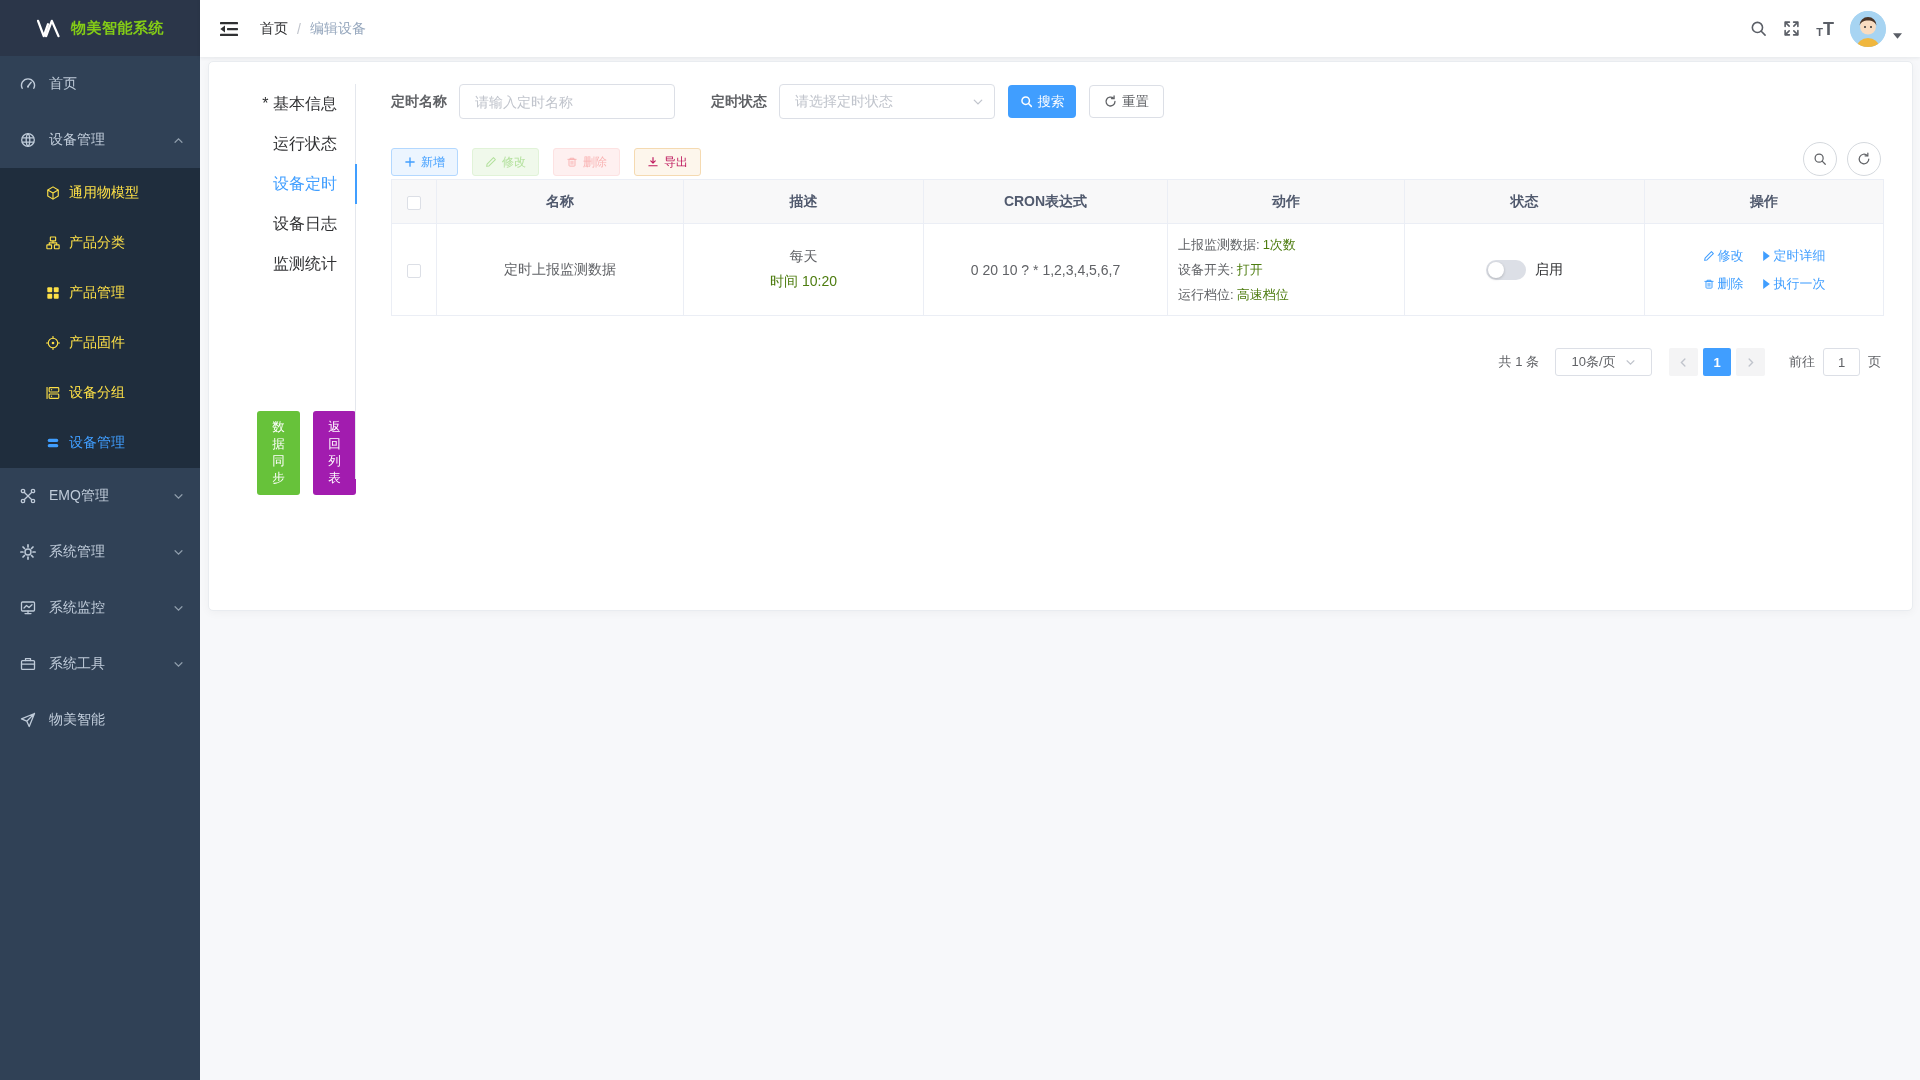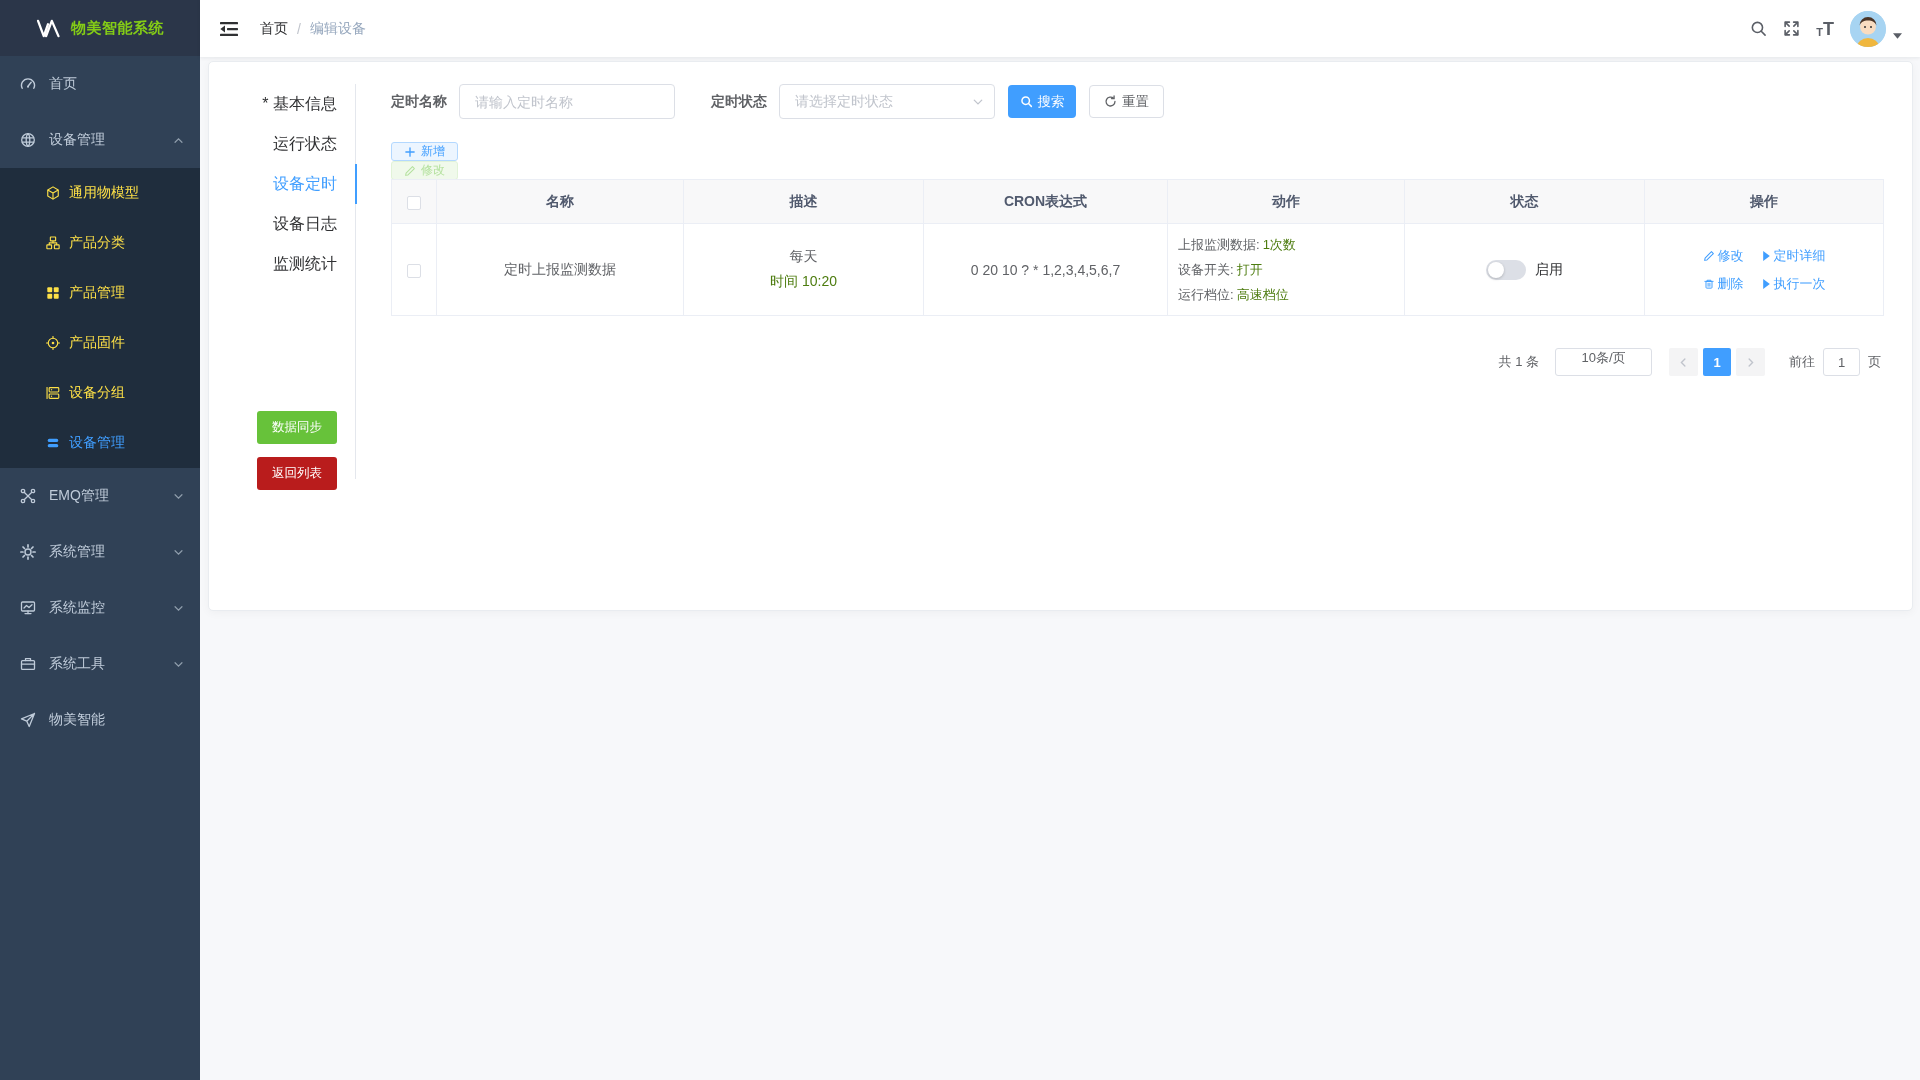--- a/index.html
+++ b/index.html
@@ -40,40 +40,40 @@
 
   .app-main { flex:1; position:relative; background:#f7f8fa; }
   .card { position:absolute; left:8px; right:7px; top:4px; height:550px; background:#fff; border:1px solid #e9ecf0; border-radius:5px; box-shadow:0 2px 10px rgba(0,0,0,.04); display:flex; padding:22px 31px 0 0; }
 
   
   .left-col { width:147px; flex-shrink:0; position:relative; }
   .left-col::after { content:""; position:absolute; right:0; top:0; width:1px; height:395px; background:#e4e7ed; }
   .tab { height:40px; line-height:40px; text-align:right; padding-right:19px; font-size:16px; color:#303133; cursor:pointer; position:relative; }
   .tab.active { color:#409eff; }
   .tab.active::after { content:""; position:absolute; right:-1px; top:0; width:2px; height:40px; background:#409eff; z-index:1; }
-  .side-btns { margin-top:127px; padding-left:48px; display:flex; flex-direction:column; align-items:flex-start; gap:13px; }
+  .side-btns { margin-top:127px; padding-left:48px; display:flex; flex-direction:row; align-items:flex-start; gap:13px; }
   .mini-btn { border:none; border-radius:3px; padding:8px 15px; font-size:12.5px; color:#fff; cursor:pointer; font-family:inherit; }
   .btn-sync { background:#67c23a; }
-  .btn-back { background:#b91c1c; }
+  .btn-back { background:#a21caf; }
 
   
   .right-col { flex:1; padding-left:35px; display:flex; flex-direction:column; min-width:0; }
   .filter-row { display:flex; align-items:center; height:35px; }
   .f-label { font-size:14px; font-weight:700; color:#606266; margin-right:12px; white-space:nowrap; }
   .f-input { width:216px; height:35px; border:1px solid #dcdfe6; border-radius:4px; padding:0 15px; font-size:14px; color:#606266; font-family:inherit; outline:none; }
   .f-input::placeholder { color:#c0c4cc; }
   .gap2 { margin-left:36px; }
   .f-select { width:216px; height:35px; border:1px solid #dcdfe6; border-radius:4px; display:flex; align-items:center; padding:0 30px 0 15px; position:relative; cursor:pointer; background:#fff; }
   .placeholder { color:#c0c4cc; font-size:14px; white-space:nowrap; }
   .sel-chev { position:absolute; right:10px; color:#c0c4cc; }
   .btn { display:inline-flex; align-items:center; justify-content:center; gap:5px; border-radius:4px; font-size:13.5px; cursor:pointer; border:1px solid transparent; font-family:inherit; }
   .btn-search { margin-left:13px; width:68px; height:33px; background:#409eff; color:#fff; }
   .btn-reset { margin-left:13px; width:75px; height:33px; background:#fff; border-color:#dcdfe6; color:#606266; }
 
-  .toolbar-row { display:flex; align-items:flex-start; margin-top:23px; height:34px;flex-direction:column; }
+  .toolbar-row { display:flex; align-items:flex-end; margin-top:23px; height:34px; }
   .tb-btn { height:28px; padding:0 12px; font-size:12px; border-radius:3px; display:inline-flex; align-items:center; gap:5px; border:1px solid; cursor:pointer; margin-right:14px; font-family:inherit; background:#fff; }
   .tb-add { background:#ecf5ff; border-color:#b3d8ff; color:#409eff; }
   .tb-edit { background:#f0f9eb; border-color:#e1f3d8; color:#b3e19d; cursor:not-allowed; }
   .tb-del { background:#fef0f0; border-color:#fde2e2; color:#f9b4b4; cursor:not-allowed; }
   .tb-exp { background:#fdf6ec; border-color:#f5dab1; color:#be185d; }
   .tb-right { margin-left:auto; display:flex; gap:10px; }
   .circle-btn { width:34px; height:34px; border-radius:50%; border:1px solid #d5d9de; background:#fff; display:flex; align-items:center; justify-content:center; color:#606266; cursor:pointer; }
 
   
   .data-table { margin-top:3px; width:100%; border-collapse:collapse; table-layout:fixed; }
@@ -89,21 +89,21 @@
   .status-inner { display:flex; align-items:center; justify-content:center; }
   .switch { width:40px; height:20px; border-radius:10px; background:#dcdfe6; position:relative; cursor:pointer; flex-shrink:0; }
   .switch::after { content:""; position:absolute; left:2px; top:2px; width:16px; height:16px; border-radius:50%; background:#fff; box-shadow:0 1px 3px rgba(0,0,0,.2); }
   .status-label { margin-left:9px; font-size:14px; color:#303133; }
   .ops-grid { display:inline-grid; grid-template-columns:auto auto; gap:10px 18px; justify-items:start; }
   .op-link { color:#409eff; font-size:13px; display:inline-flex; align-items:center; gap:3px; cursor:pointer; white-space:nowrap; }
 
   
   .pagination { display:flex; align-items:center; justify-content:flex-end; margin-top:32px; font-size:13px; color:#606266; }
   .pg-total { margin-right:16px; }
-  .pg-select { width:97px; height:28px; border:1px solid #dcdfe6; border-radius:3px; display:flex; align-items:center; justify-content:center; gap:9px; cursor:pointer; background:#fff;flex-direction:column; }
+  .pg-select { width:97px; height:28px; border:1px solid #dcdfe6; border-radius:3px; display:flex; align-items:center; justify-content:center; gap:9px; cursor:pointer; background:#fff; }
   .pg-select .sel-chev2 { color:#c0c4cc; }
   .pg-btn { width:29px; height:28px; background:#f4f4f5; border-radius:2px; display:flex; align-items:center; justify-content:center; color:#c0c4cc; cursor:pointer; }
   .pg-prev { margin-left:17px; }
   .pg-page { width:28px; height:28px; background:#409eff; color:#fff; border-radius:2px; display:flex; align-items:center; justify-content:center; font-weight:700; margin:0 5px; cursor:pointer; }
   .pg-goto { margin-left:24px; }
   .pg-input { width:37px; height:28px; border:1px solid #dcdfe6; border-radius:3px; text-align:center; margin:0 8px; font-size:13px; color:#606266; font-family:inherit; outline:none; }
 </style>
 </head>
 <body>
 

